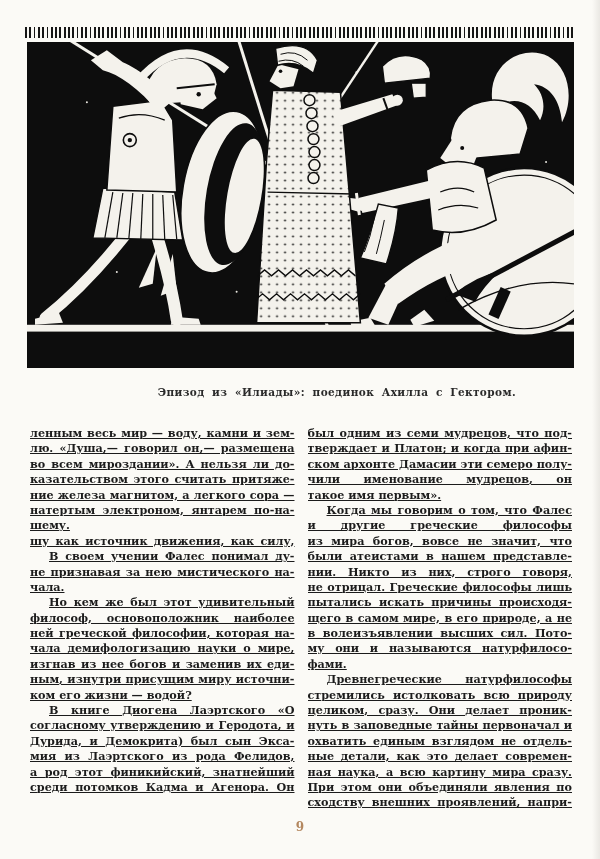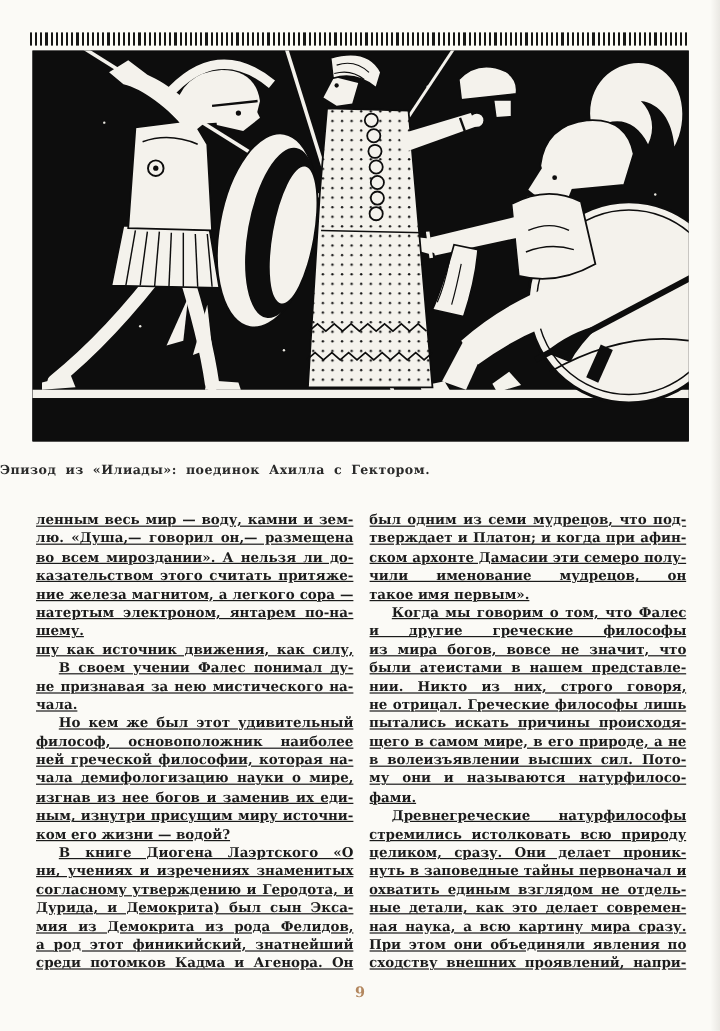--- a/index.html
+++ b/index.html
@@ -21,21 +21,21 @@
     position:absolute; left:25px; top:27px; width:550px; height:11px;
     background:repeating-linear-gradient(90deg,#161616 0 1.8px, transparent 1.8px 4.3px);
   }
   .illustration {
     position:absolute; left:27px; top:42px; width:547px; height:326px;
     background:#0d0d0d;
   }
   .illustration svg { display:block; width:100%; height:100%; }
   .caption {
     position:absolute; left:0; top:386px; width:516px;
-    text-align:left; font-size:10.5px; letter-spacing:0.4px;
+    text-align:right; font-size:10.5px; letter-spacing:0.4px;
     word-spacing:3.5px; color:#2a2a2a; font-weight:600;
   }
   .columns {
     position:absolute; left:30px; top:426px; width:542px;
     display:flex; gap:13px;
   }
   .col { width:265px;text-decoration:underline; }
   .line {
     font-size:11.2px; font-weight:600; line-height:15.4px; height:15.4px;
     text-align:justify; text-align-last:justify;
@@ -197,24 +197,23 @@
           <div class="line indent">Но кем же был этот удивительный</div>
           <div class="line">философ, основоположник наиболее ран-</div>
           <div class="line">ней греческой философии, которая на-</div>
           <div class="line">чала демифологизацию науки о мире,</div>
           <div class="line">изгнав из нее богов и заменив их еди-</div>
           <div class="line">ным, изнутри присущим миру источни-</div>
           <div class="line end">ком его жизни — водой?</div>
         </div>
         <div>
           <div class="line indent">В книге Диогена Лаэртского «О жиз-</div>
-          <div class="line">ни, учениях и изречениях знаменитых</div>
           <div class="line">согласному утверждению и Геродота, и</div>
           <div class="line">Дурида, и Демокрита) был сын Экса-</div>
-          <div class="line">мия из Демокрита из рода Фелидов,</div>
+          <div class="line">мия из Лаэртского из рода Фелидов,</div>
           <div class="line">а род этот финикийский, знатнейший</div>
           <div class="line">среди потомков Кадма и Агенора. Он</div>
         </div>
       </div>
     <div class="col" id="col-right">
         <div>
           <div class="line">был одним из семи мудрецов, что под-</div>
           <div class="line">тверждает и Платон; и когда при афин-</div>
           <div class="line">ском архонте Дамасии эти семеро полу-</div>
           <div class="line">чили именование мудрецов, он получил</div>

